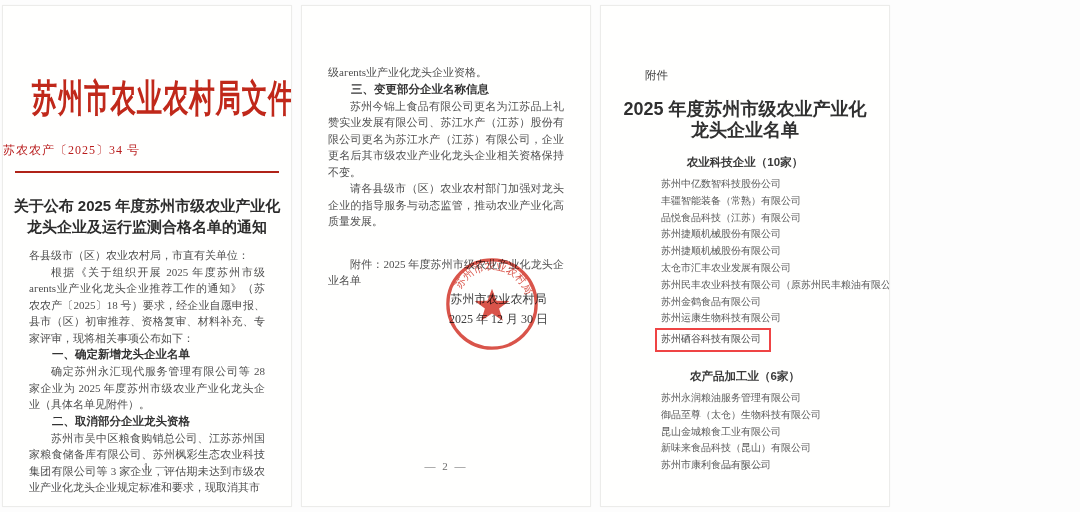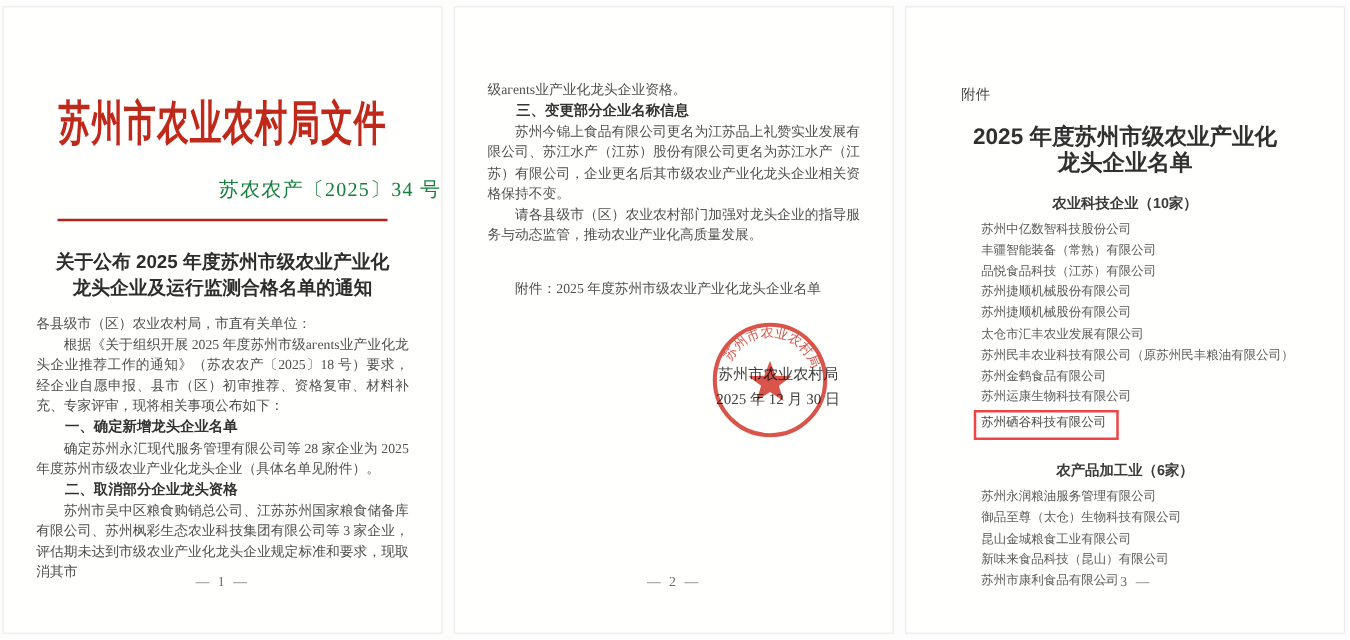--- a/index.html
+++ b/index.html
@@ -1,27 +1,27 @@
 <!DOCTYPE html>
 <html><head>
 <meta charset="utf-8">
 <style>
   * { margin:0; padding:0; box-sizing:border-box; }
   html,body { width:1080px; height:512px; background:#ffffff; overflow:hidden;
     font-family:"Liberation Serif","DejaVu Serif",serif; }
   .canvas { width:1080px; height:512px; display:flex; gap:9px; padding:5px 2px; background:#fdfdfd; }
-  .page { position:relative; width:352px; height:502px; background:#fffffe;
+  .page { position:relative; width:290px; height:502px; background:#fffffe;
     border:1px solid #ececea; box-shadow:0 0 2px rgba(0,0,0,.03); overflow:hidden; }
   .scan { filter:blur(0.35px); }
 
   
   .red-head { margin-top:72px; text-align:center; color:#c0281a; font-weight:700;
     font-size:31px; white-space:nowrap; }
   .red-head span { display:inline-block; transform:scale(.82,1.22); transform-origin:center; letter-spacing:1px; }
-  .doc-no { margin-top:22px; text-align:right; color:#15803d; font-size:16px; letter-spacing:1px; }
+  .doc-no { margin-top:22px; text-align:left; color:#b91c1c; font-size:12px; letter-spacing:1px; }
   .red-rule { margin:12px auto 0 auto; width:264px; height:2px; background:#b02318; }
   .notice-title { margin-top:22px; text-align:center; font-family:"Liberation Sans","DejaVu Sans",sans-serif;
     font-weight:700; font-size:15px; line-height:21px; color:#2d2d2d; }
   .bodytext { margin-top:10px; padding:0 26px; font-size:11px; line-height:16.5px;
     color:#4f4f4f; text-align:justify; }
   .bodytext p { text-indent:2em; }
   .bodytext p.noindent { text-indent:0; }
   .bodytext h4 { text-indent:2em; font-family:"Liberation Sans","DejaVu Sans",sans-serif;
     font-size:11.5px; color:#333; font-weight:700; line-height:17px; }
   .pageno { position:absolute; bottom:34px; width:100%; text-align:center;

